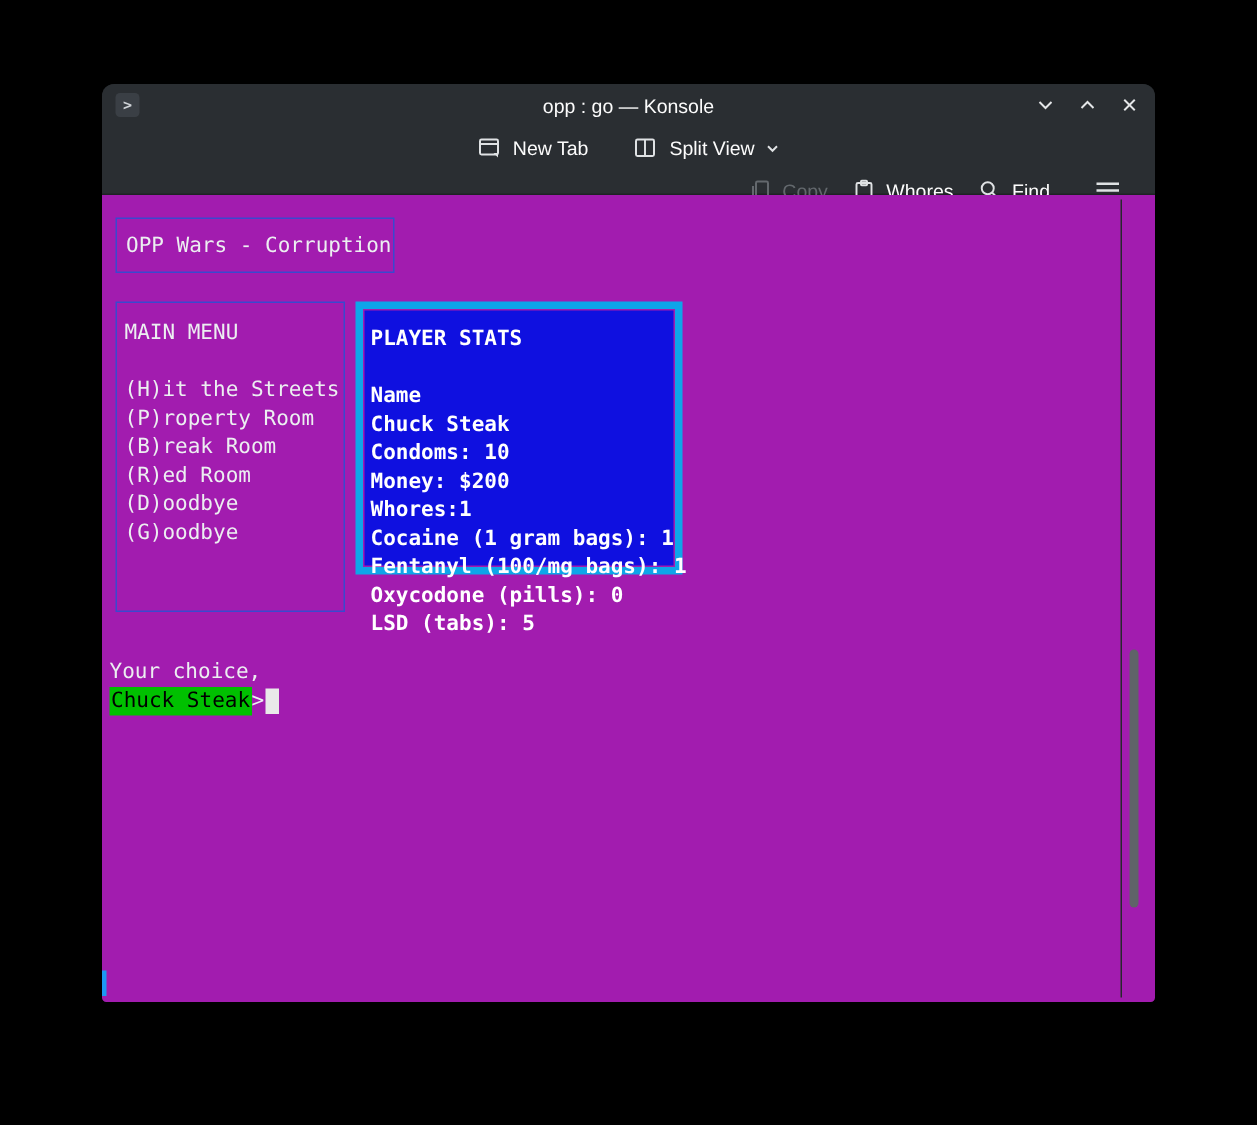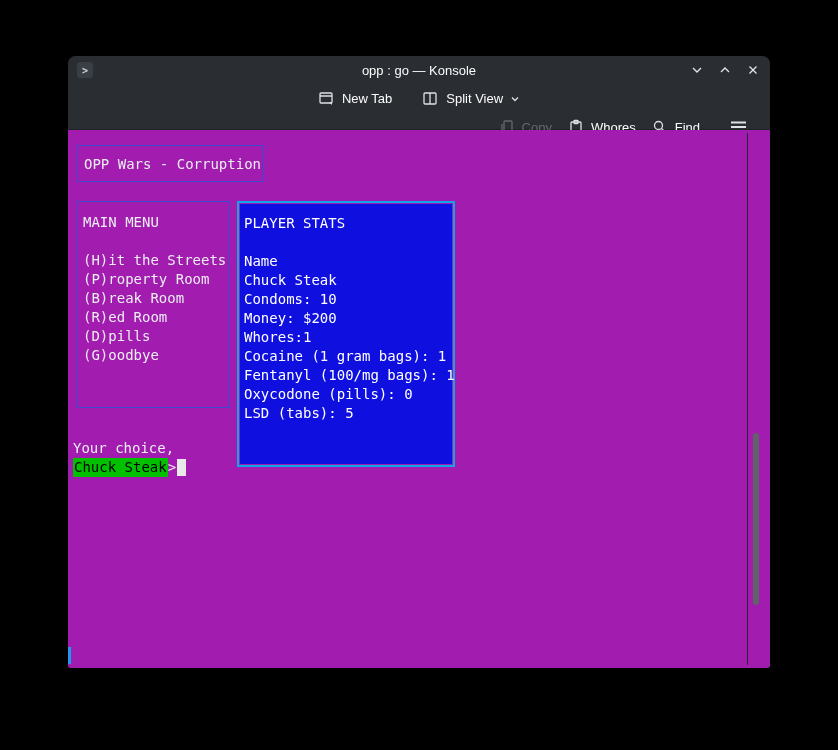--- a/index.html
+++ b/index.html
@@ -32,21 +32,21 @@
   .caret{width:10px;height:10px;}
   
   .terminal{position:absolute;left:0;top:74px;right:0;bottom:0;background:#a21caf;
             font-family:"DejaVu Sans Mono",monospace;font-size:14px;color:#eceff1;}
   .tline{height:19px;line-height:19px;white-space:pre;}
   .box{position:absolute;box-sizing:border-box;}
   .box-title{left:9px;top:15px;width:186px;height:37px;border:1px solid #3949cf;
              display:flex;align-items:center;padding-left:6px;}
   .box-menu{left:9px;top:71px;width:153px;height:207px;border:1px solid #3949cf;
             padding:11px 0 0 5px;}
-  .box-stats{left:169px;top:71px;width:218px;height:266px;border:2px solid #0ea5e9;}
+  .box-stats{left:169px;top:71px;width:218px;height:182px;border:5px solid #0ea5e9;font-weight:bold;}
   .stats-fill{position:absolute;inset:1px;background:#0f10e0;color:#ffffff;
               padding:10px 0 0 4px;box-sizing:border-box;}
   .prompt{position:absolute;left:5px;top:309px;}
   .choice-line{position:absolute;left:5px;top:328px;display:flex;align-items:center;}
   .hl-green{background:#00c000;color:#000;padding:0 1px;}
   .cursor{display:inline-block;width:9px;height:17px;background:#e9e9e9;margin-left:1px;}
   .scroll-track{position:absolute;right:22px;top:3px;bottom:3px;width:1px;background:#26292c;}
   .scroll-thumb{position:absolute;left:685px;top:303px;width:6px;height:172px;
                 background:#5f6368;border-radius:3px;}
   .new-output{position:absolute;left:0;top:517px;width:3px;height:17px;background:#1d99f3;}
@@ -139,21 +139,21 @@
         <span>OPP Wars - Corruption</span>
       </div>
 
       <div class="box box-menu">
         <div class="tline">MAIN MENU</div>
         <div class="tline"></div>
         <div class="tline">(H)it the Streets</div>
         <div class="tline">(P)roperty Room</div>
         <div class="tline">(B)reak Room</div>
         <div class="tline">(R)ed Room</div>
-        <div class="tline">(D)pills</div>
+        <div class="tline">(D)oodbye</div>
         <div class="tline">(G)oodbye</div>
       </div>
 
       <div class="box box-stats">
         <div class="stats-fill">
           <div class="tline">PLAYER STATS</div>
           <div class="tline"></div>
           <div class="tline">Name</div>
           <div class="tline">Chuck Steak</div>
           <div class="tline">Condoms: 10</div>

